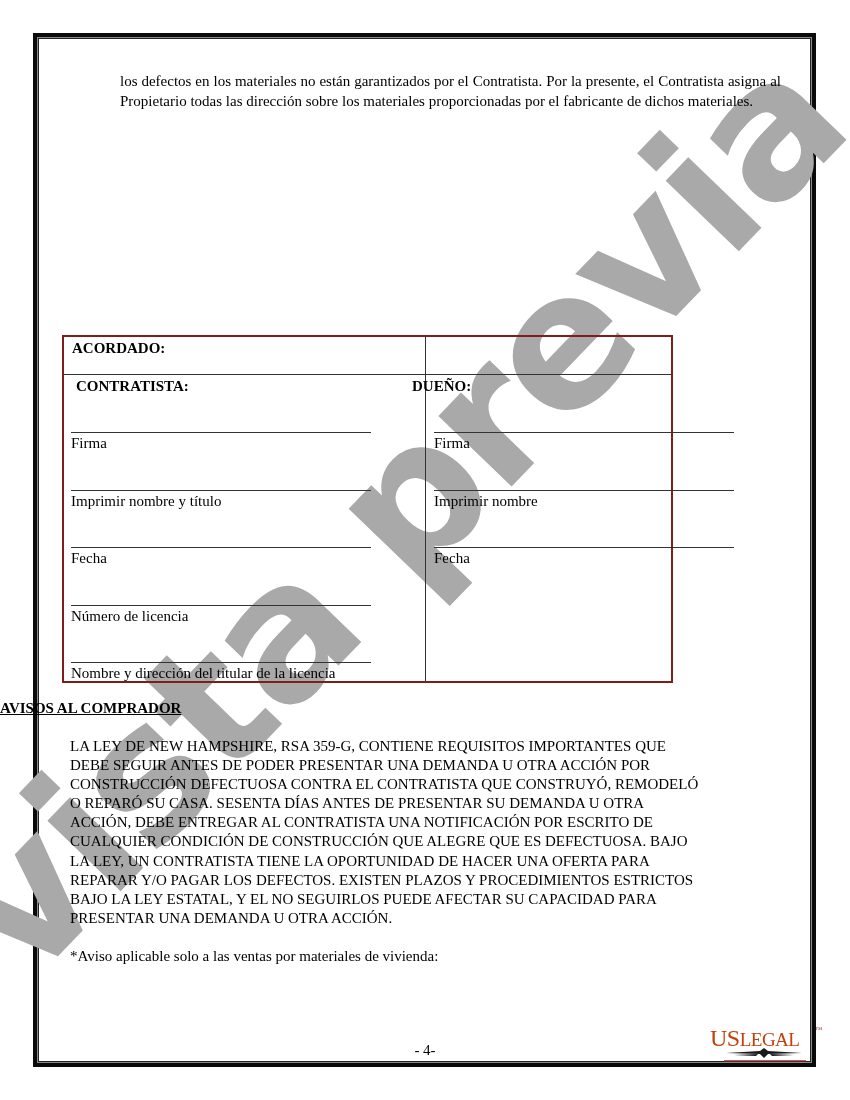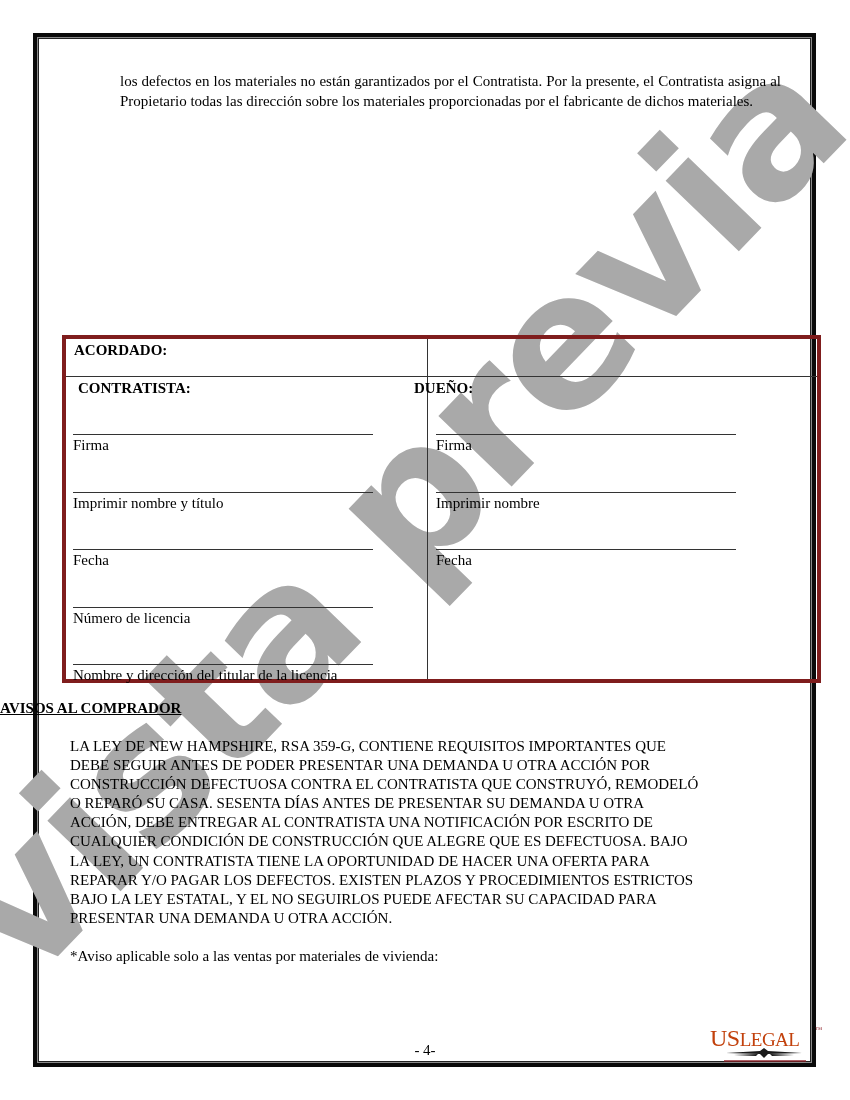--- a/index.html
+++ b/index.html
@@ -22,22 +22,22 @@
                  font-family: "DejaVu Sans", "Liberation Sans", sans-serif; font-weight: bold;
                  font-size: 186px; color: #a9a9a9; white-space: nowrap; letter-spacing: -4px;
                  line-height: 1; }
 
     .content { position: absolute; left: 0; top: 0; width: 850px; height: 1100px; z-index: 2; }
 
     .intro { position: absolute; left: 120px; top: 72px; width: 661px; font-size: 15px;
              line-height: 19.5px; text-align: justify; }
 
     
-    .sig-table { position: absolute; left: 62px; top: 335px; width: 759px; height: 348px;
-                 border: 4px solid #7f1d1d; box-sizing: border-box; }
+    .sig-table { position: absolute; left: 62px; top: 335px; width: 611px; height: 348px;
+                 border: 2px solid #7f1d1d; box-sizing: border-box; }
     .sig-table .vdiv { position: absolute; left: 361px; top: 0; width: 1px; height: 100%; background: #333; }
     .sig-table .hdiv { position: absolute; left: 0; top: 37px; width: 100%; height: 1px; background: #333; }
     .cell-label { position: absolute; font-size: 15px; font-weight: bold; }
     .sig-line { position: absolute; height: 1px; background: #333; }
     .sig-caption { position: absolute; font-size: 15px; white-space: nowrap; }
 
     .notice-title { position: absolute; left: 0; width: 850px; top: 700px; text-align: left;
                     font-size: 15px; font-weight: bold; text-decoration: underline; }
     .notice-body { position: absolute; left: 70px; top: 737px; width: 720px; font-size: 15px;
                    line-height: 19.1px; white-space: pre-line; }

